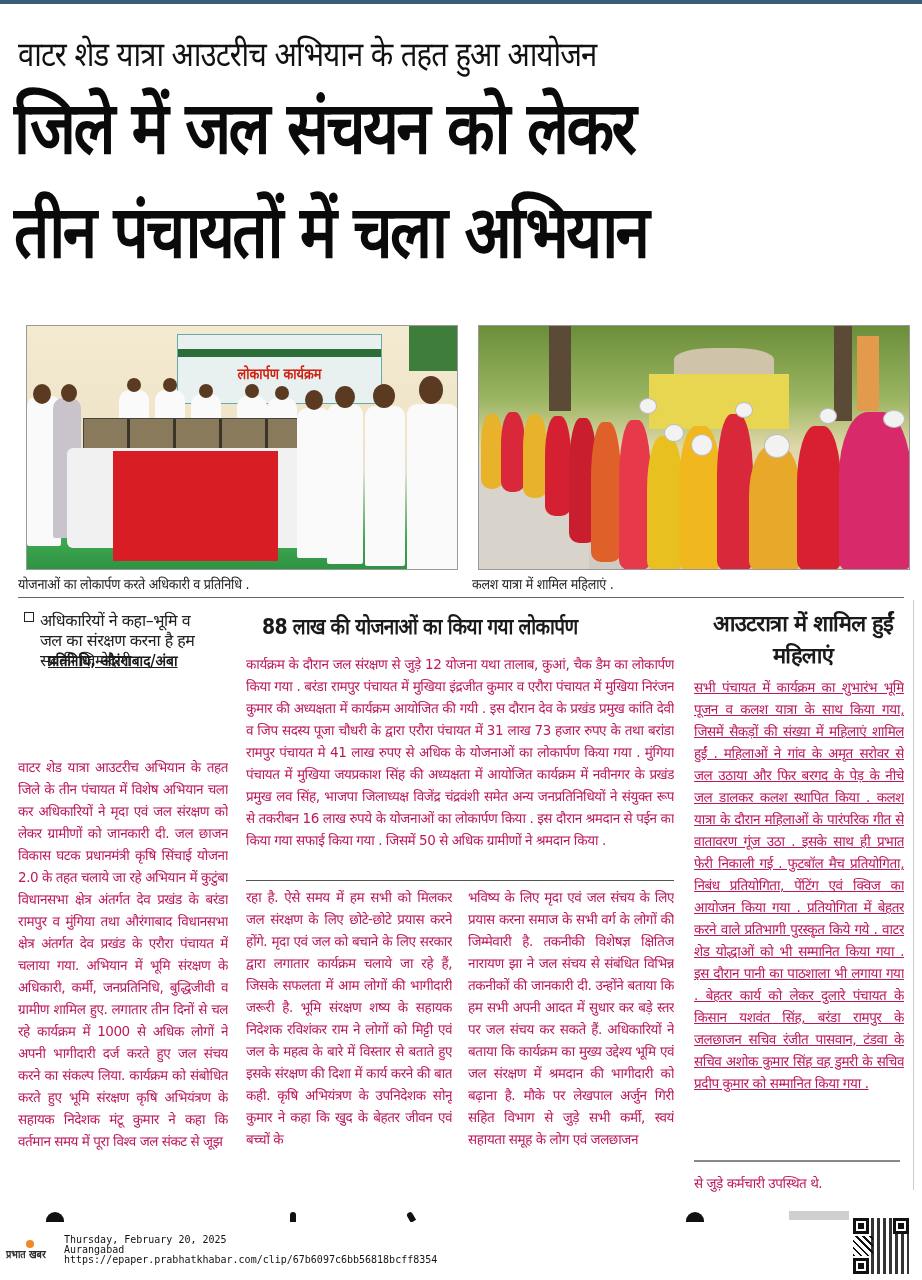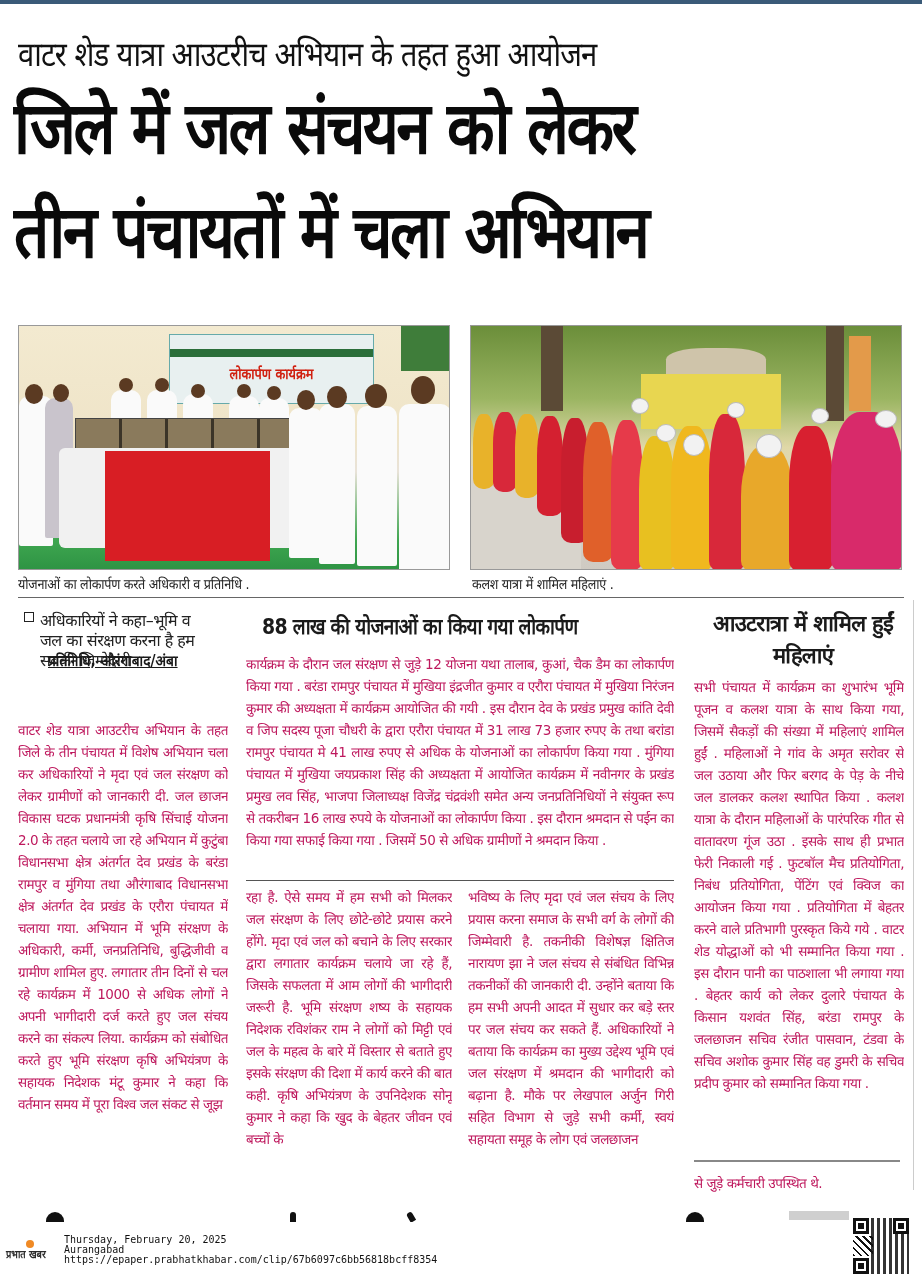--- a/index.html
+++ b/index.html
@@ -6,21 +6,21 @@
   html, body { width: 922px; height: 1280px; background: #fff; overflow: hidden; }
   body { position: relative; font-family: "DejaVu Sans", sans-serif; color: #1a1a1a; }
 
   .topbar { position: absolute; left: 0; top: 0; width: 922px; height: 4px; background: #3a5a78; }
 
   .kicker { position: absolute; left: 18px; top: 30px; font-size: 34px; font-weight: normal; letter-spacing: -1px; transform: scaleX(0.86); transform-origin: left; white-space: nowrap; color: #111; }
   .head1, .head2 { position: absolute; left: 14px; font-size: 72px; font-weight: bold; letter-spacing: -3px; transform: scaleX(0.86); transform-origin: left; white-space: nowrap; color: #0a0a0a; line-height: 1; }
   .head1 { top: 92px; }
   .head2 { top: 196px; }
 
-  .photo { position: absolute; overflow: hidden; border: 1px solid #999; }
+  .photo { position: absolute; overflow: hidden; border: 1px solid #999; margin-left: 8px; }
   .photo1 { left: 18px; top: 325px; width: 432px; height: 245px; background: linear-gradient(#f3ead0 0%, #efe4c8 45%, #e8e2d8 60%, #3fa650 88%, #2e9444 100%); }
   .photo2 { left: 470px; top: 325px; width: 432px; height: 245px; background: linear-gradient(#6b8e3a 0%, #9bb562 30%, #e0d8a8 50%, #d9d6ce 70%, #cfcac2 100%); }
 
   
   .p1-banner { position: absolute; left: 150px; top: 8px; width: 205px; height: 70px; background: #e8f0f0; border: 1px solid #6aa; }
   .p1-banner-text { position: absolute; left: 0; right: 0; top: 28px; text-align: center; color: #d02010; font-weight: bold; font-size: 15px; transform: scaleX(0.85); }
   .p1-banner-top { position: absolute; left: 0; right: 0; top: 14px; height: 8px; background: #2b6e3a; }
   .p1-plaques { position: absolute; left: 56px; top: 92px; width: 225px; height: 45px; background: repeating-linear-gradient(90deg, #8a7a5c 0 43px, #3b3428 43px 46px); border: 1px solid #444; }
   .p1-table { position: absolute; left: 40px; top: 122px; width: 270px; height: 100px; background: #f1f1f1; border-radius: 6px; }
   .p1-redcloth { position: absolute; left: 86px; top: 125px; width: 165px; height: 110px; background: #d81e24; }
@@ -44,25 +44,25 @@
   .rule-cap { left: 18px; top: 597px; width: 886px; height: 1px; background: #666; }
 
   .bullet-box { position: absolute; left: 24px; top: 612px; width: 10px; height: 10px; border: 1.5px solid #222; }
   .highlight { position: absolute; left: 40px; top: 604px; width: 170px; font-size: 16px; line-height: 20px; color: #222; letter-spacing: -0.5px; margin-top: 7px; }
   .byline { position: absolute; left: 48px; top: 650px; font-size: 15px; font-weight: bold; text-decoration: underline; transform: scaleX(0.92); transform-origin: left; white-space: nowrap; }
 
   .sub-88 { position: absolute; left: 262px; top: 610px; font-size: 22px; font-weight: bold; letter-spacing: -0.8px; transform: scaleX(0.86); transform-origin: left; white-space: nowrap; }
   .sub-kalash { position: absolute; left: 688px; top: 608px; width: 230px; text-align: center; font-size: 22px; font-weight: bold; letter-spacing: -0.8px; line-height: 32px; }
 
   .col { position: absolute; font-size: 13.5px; line-height: 22px; color: #be185d; text-align: justify; letter-spacing: -0.45px; overflow: hidden; }
-  .col-left { left: 18px; top: 719px; width: 210px; height: 472px; }
+  .col-left { left: 18px; top: 756px; width: 210px; height: 472px; }
   .col-mid-top { left: 246px; top: 653px; width: 428px; height: 222px; }
   .col-mid-a { left: 246px; top: 886px; width: 206px; height: 306px; }
   .col-mid-b { left: 468px; top: 886px; width: 206px; height: 306px; }
-  .col-right { left: 694px; top: 676px; width: 210px; height: 476px; }
+  .col-right { left: 694px; top: 676px; width: 210px; height: 476px; text-decoration: underline; }
   .col-right-end { left: 694px; top: 1172px; width: 210px; height: 24px; }
 
   .rule-mid { left: 246px; top: 880px; width: 428px; height: 1px; background: #555; }
   .rule-right { left: 694px; top: 1160px; width: 206px; height: 2px; background: #888; }
   .vrule { position: absolute; width: 1px; background: #ccc; }
 
   .footer-cut { position: absolute; top: 1208px; left: 0; width: 922px; height: 14px; overflow: hidden; }
   .cut-glyph { position: absolute; top: 4px; height: 10px; background: #111; border-radius: 10px 10px 0 0; }
 
   .footer-logo { position: absolute; left: 6px; top: 1246px; font-size: 11px; font-weight: bold; color: #2a2a2a; transform: scaleX(0.85); transform-origin: left; white-space: nowrap; }

